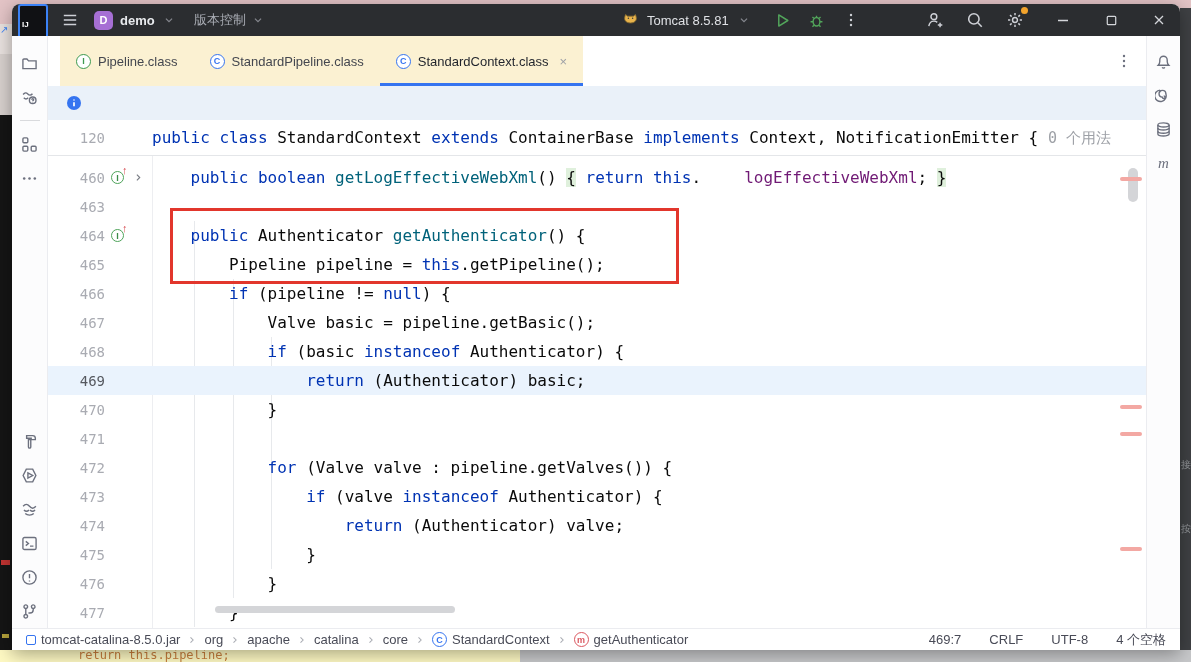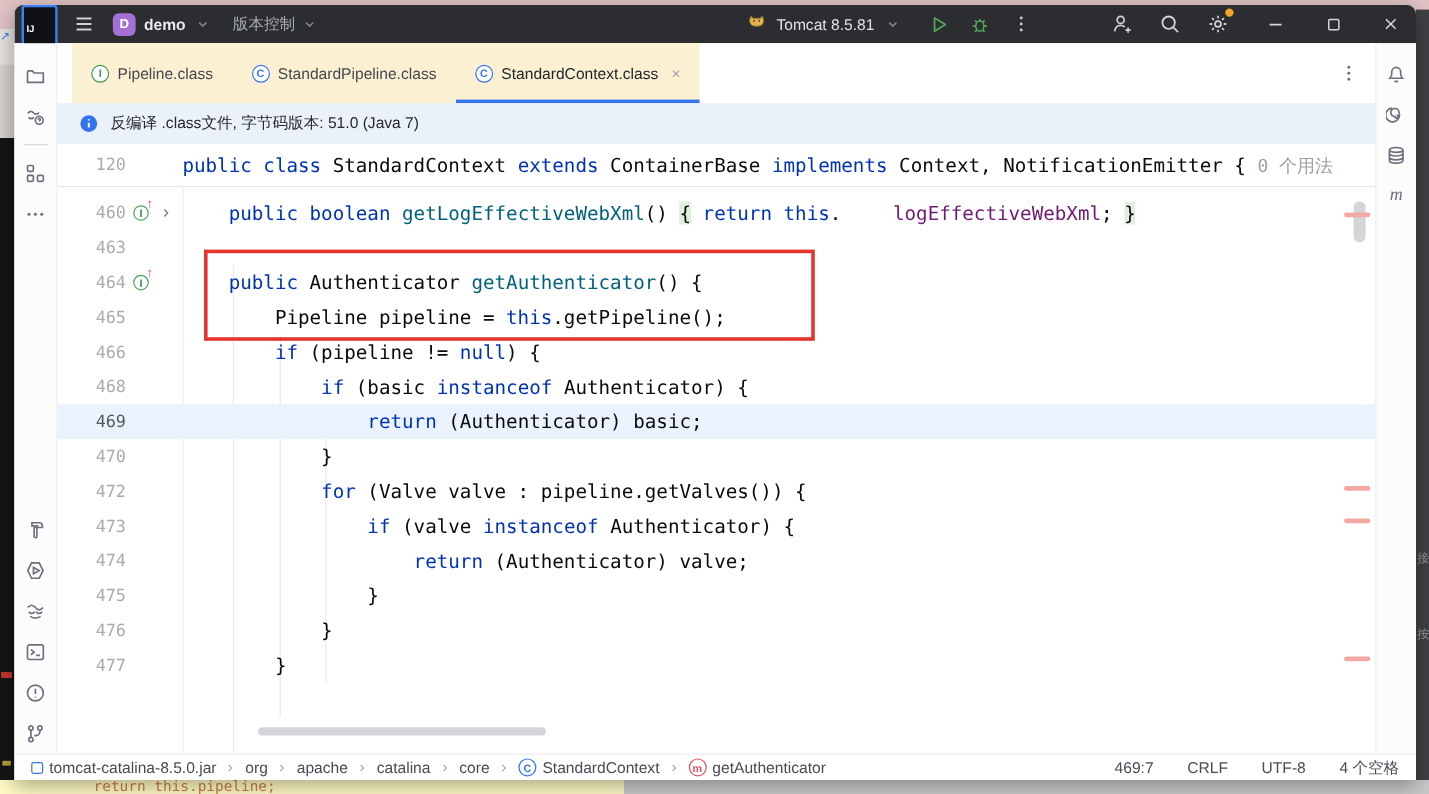--- a/index.html
+++ b/index.html
@@ -345,21 +345,20 @@
           <circle cx="8" cy="8" r="1.2"></circle>
           <circle cx="8" cy="13" r="1.2"></circle>
         </svg></span>
   </div>
 
   <div id="banner">
     <svg viewBox="0 0 16 16">
         <circle cx="8" cy="8" r="7" fill="#3574F0"></circle>
         <path d="M8 7.2v4M8 4.4v1" stroke="#fff" stroke-width="1.7"></path>
       </svg>
-    <span>反编译 .class文件, 字节码版本: 51.0 (Java 7)</span>
   </div>
 
   <div id="editor">
     <div id="gutter-sep"></div>
     <div class="iguide" style="left:146px;top:101px;height:406px;"></div>
     <div class="iguide" style="left:185px;top:159px;height:319px;"></div>
     <div class="iguide" style="left:223px;top:217px;height:232px;"></div>
     <div id="sticky-row">
         <div class="crow" style="width: 100%;">
           <span class="gnum">120</span>
@@ -402,33 +401,43 @@
           <span class="gnum">465</span>
           <span class="gicons"></span>
           <span class="ctext">        <span class="tk-pl">Pipeline pipeline = </span><span class="tk-kw">this</span><span class="tk-pl">.getPipeline();</span></span>
         </div>
         <div class="crow">
           <span class="gnum">466</span>
           <span class="gicons"></span>
           <span class="ctext">        <span class="tk-kw">if </span><span class="tk-pl">(pipeline != </span><span class="tk-kw">null</span><span class="tk-pl">) {</span></span>
         </div>
         <div class="crow">
+          <span class="gnum">467</span>
+          <span class="gicons"></span>
+          <span class="ctext">            <span class="tk-pl">Valve basic = pipeline.getBasic();</span></span>
+        </div>
+        <div class="crow">
           <span class="gnum">468</span>
           <span class="gicons"></span>
           <span class="ctext">            <span class="tk-kw">if </span><span class="tk-pl">(basic </span><span class="tk-kw">instanceof </span><span class="tk-pl">Authenticator) {</span></span>
         </div>
         <div class="crow current">
           <span class="gnum">469</span>
           <span class="gicons"></span>
           <span class="ctext">                <span class="tk-kw">return </span><span class="tk-pl">(Authenticator) basic;</span></span>
         </div>
         <div class="crow">
           <span class="gnum">470</span>
           <span class="gicons"></span>
           <span class="ctext">            <span class="tk-pl">}</span></span>
+        </div>
+        <div class="crow">
+          <span class="gnum">471</span>
+          <span class="gicons"></span>
+          <span class="ctext"></span>
         </div>
         <div class="crow">
           <span class="gnum">472</span>
           <span class="gicons"></span>
           <span class="ctext">            <span class="tk-kw">for </span><span class="tk-pl">(Valve valve : pipeline.getValves()) {</span></span>
         </div>
         <div class="crow">
           <span class="gnum">473</span>
           <span class="gicons"></span>
           <span class="ctext">                <span class="tk-kw">if </span><span class="tk-pl">(valve </span><span class="tk-kw">instanceof </span><span class="tk-pl">Authenticator) {</span></span>

